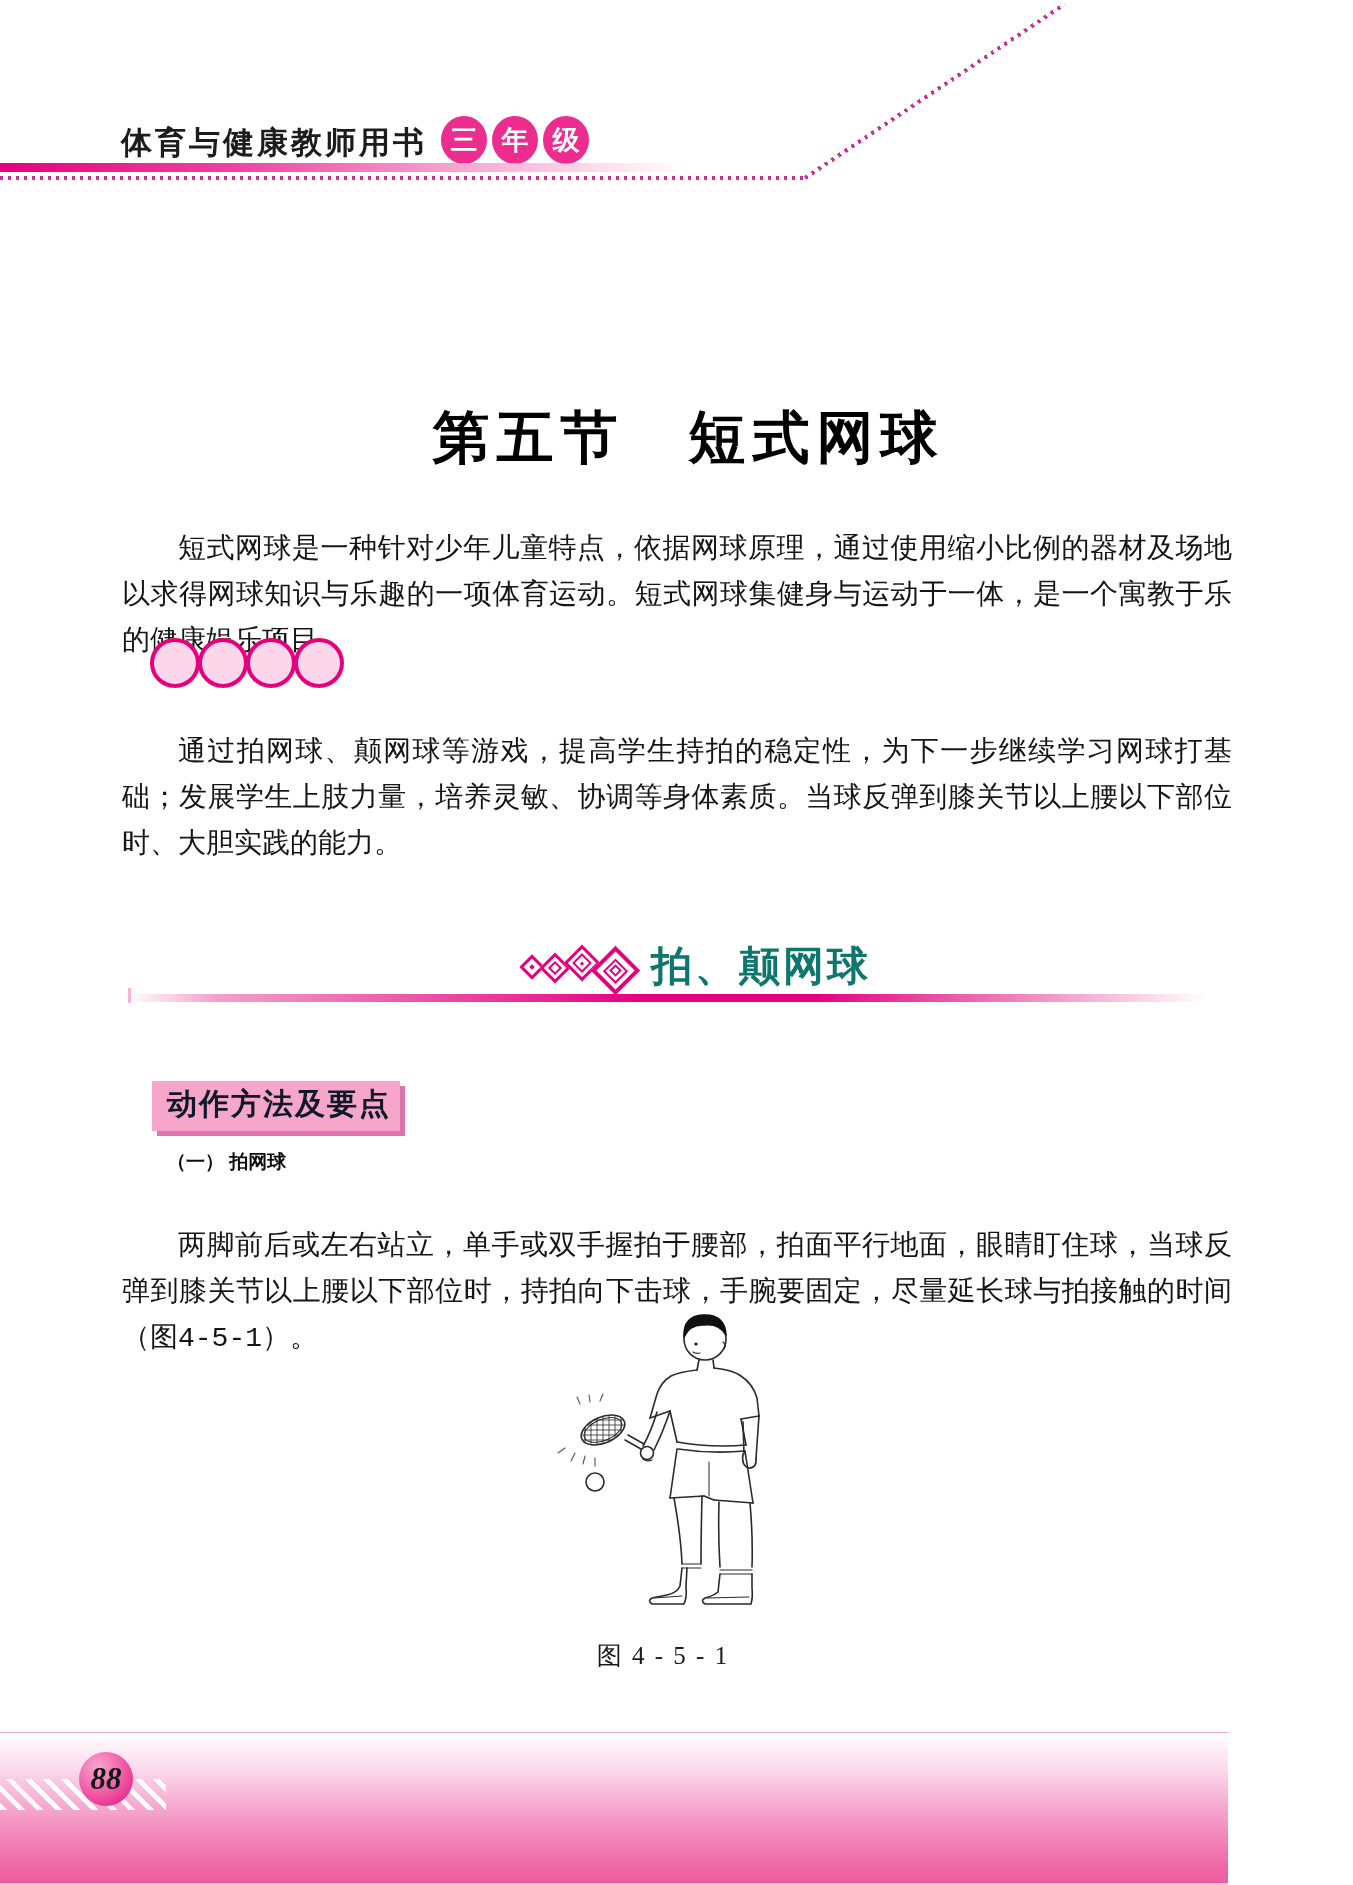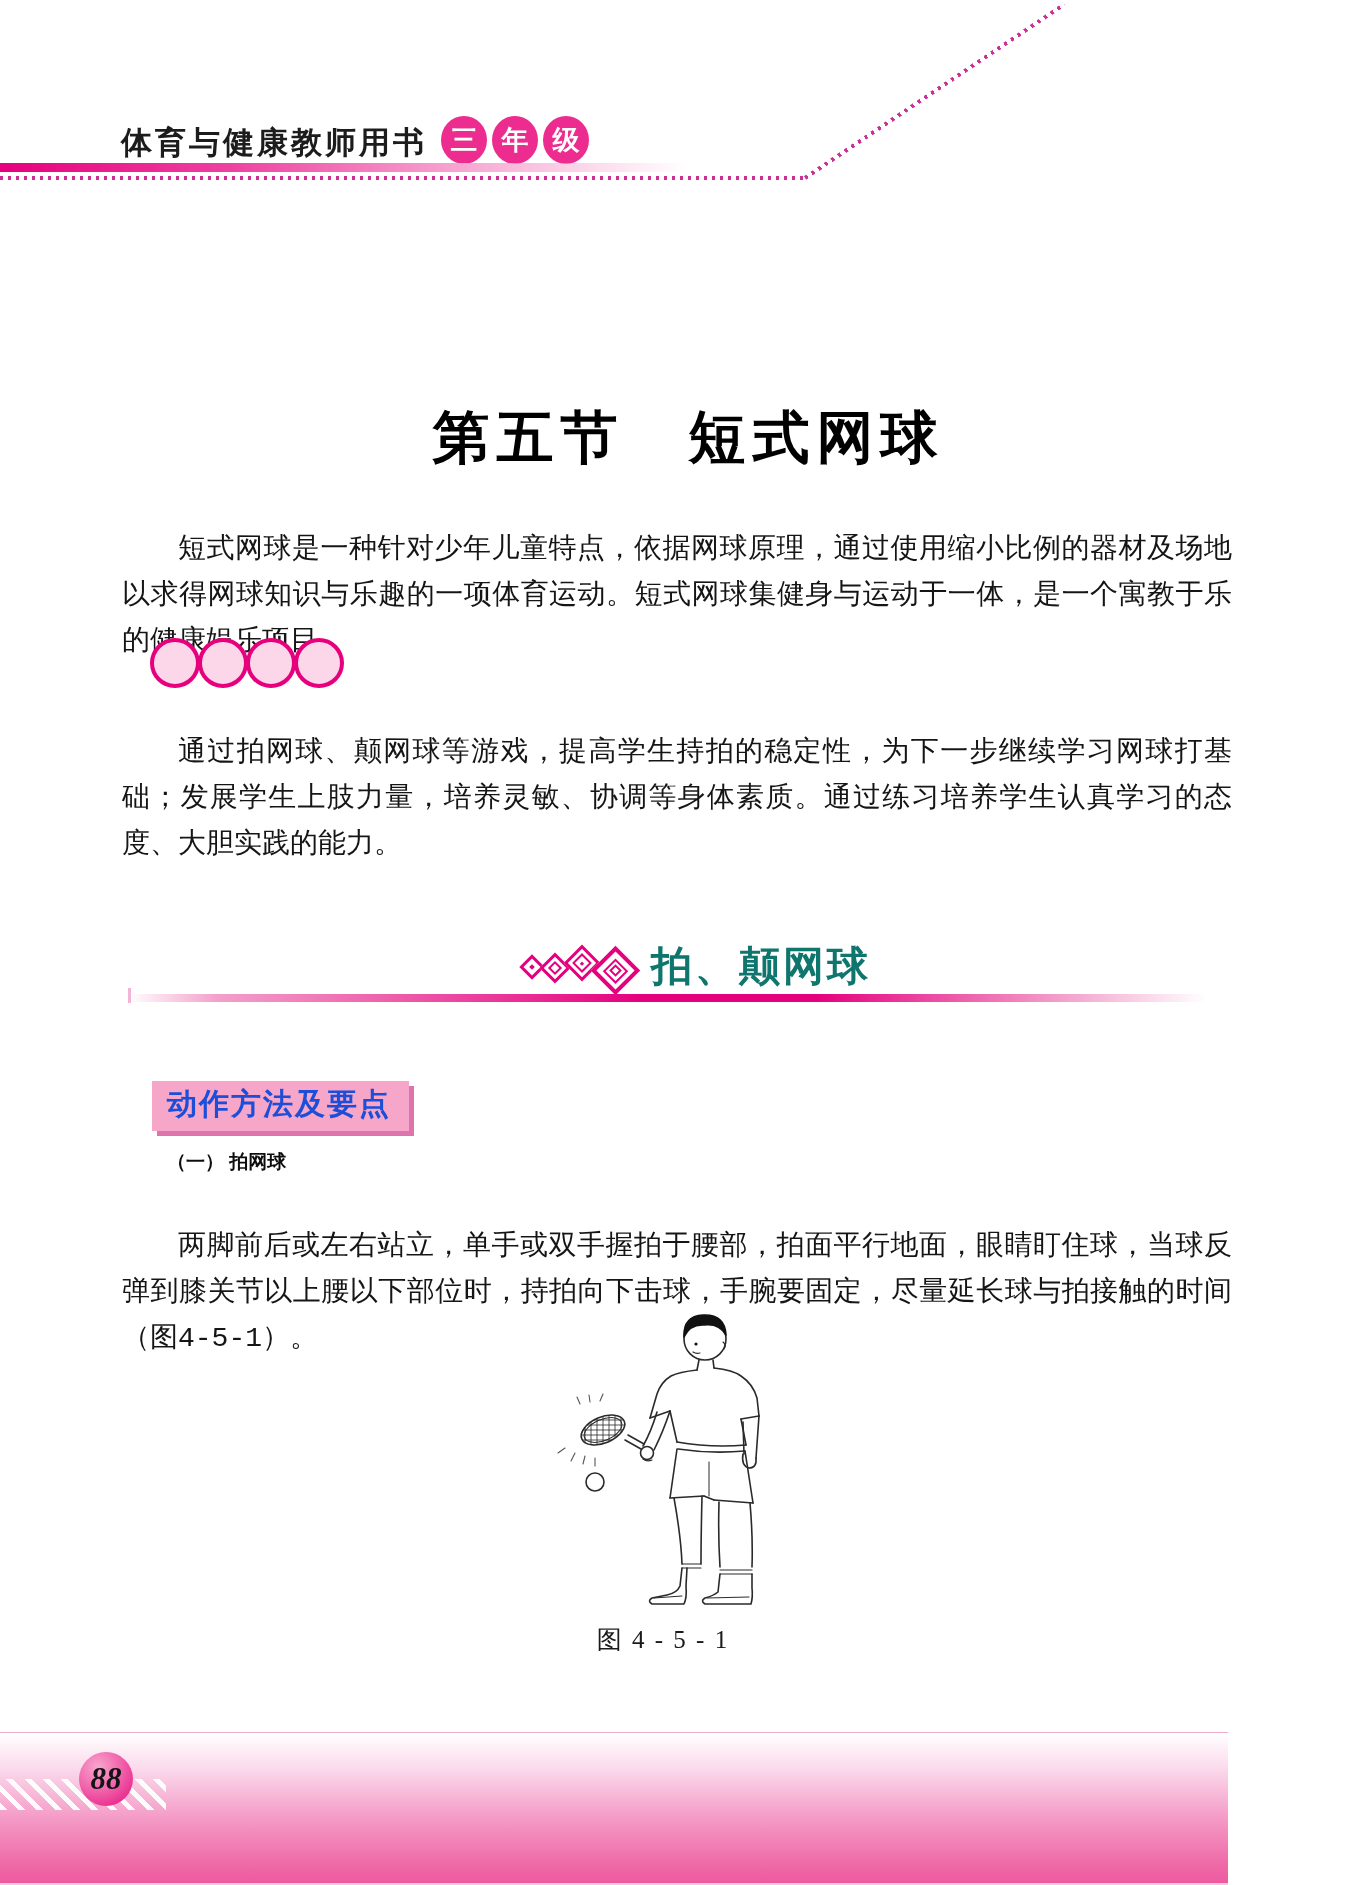--- a/index.html
+++ b/index.html
@@ -75,32 +75,32 @@
   }
   .section-divider{
     position:absolute;left:128px;top:994px;width:1112px;height:8px;
     background:linear-gradient(to right,rgba(246,166,201,0) 0%,#f3a0cb 8%,#e5017e 46%,#e5017e 62%,#f3a0cb 84%,rgba(255,255,255,0) 97%);
   }
   .divider-tick{position:absolute;left:128px;top:988px;width:3px;height:15px;background:#f3b4d6;}
   
   .method-box{
     position:absolute;left:152px;top:1081px;
     background:#f6a6c9;box-shadow:5px 5px 0 #de74ac;
-    padding:3px 18px 6px 15px;
-    font-family:"Liberation Sans","DejaVu Sans",sans-serif;font-weight:bold;
-    font-size:30px;letter-spacing:2px;color:#1d4ed8;
+    padding:3px 9px 6px 15px;
+    font-family:"Liberation Sans","DejaVu Sans",sans-serif;font-weight:bold;
+    font-size:30px;letter-spacing:2px;color:#0f172a;
   }
   .sub-heading{
     position:absolute;left:167px;top:1149px;
     font-family:"Liberation Sans","DejaVu Sans",sans-serif;font-weight:bold;
     font-size:19px;color:#0d0d0d;
   }
   
   .figure-wrap{position:absolute;left:548px;top:1312px;width:230px;text-align:center;}
-  .figure-caption{margin-top:12px;font-size:25px;letter-spacing:2px;color:#1a1a1a;
+  .figure-caption{margin-top:28px;font-size:25px;letter-spacing:2px;color:#1a1a1a;
     font-family:"Liberation Serif","DejaVu Serif",serif;}
   
   .footer{
     position:absolute;left:0;top:1732px;width:1228px;height:153px;
     border-top:1px solid #eeaccd;
     background:linear-gradient(to bottom,#ffffff 0%,#fbdced 22%,#f49cc7 55%,#ef6ba8 85%,#ed579e 100%);
   }
   .footer-bottom-strip{position:absolute;left:0;bottom:0;width:100%;height:3px;background:#f9c7e0;}
   .footer-stripes{
     position:absolute;left:0;top:46px;width:166px;height:31px;
@@ -133,21 +133,21 @@
 
 <p class="para" id="para-intro">短式网球是一种针对少年儿童特点，依据网球原理，通过使用缩小比例的器材及场地以求得网球知识与乐趣的一项体育运动。短式网球集健身与运动于一体，是一个寓教于乐的健康娱乐项目。</p>
 
 <div class="deco-circles">
   <div class="deco-circle"></div>
   <div class="deco-circle"></div>
   <div class="deco-circle"></div>
   <div class="deco-circle"></div>
 </div>
 
-<p class="para" id="para-objective">通过拍网球、颠网球等游戏，提高学生持拍的稳定性，为下一步继续学习网球打基础；发展学生上肢力量，培养灵敏、协调等身体素质。通过练习培养学生认真学习的态度、大胆实践的能力。</p>
+<p class="para" id="para-objective">通过拍网球、颠网球等游戏，提高学生持拍的稳定性，为下一步继续学习网球打基础；发展学生上肢力量，培养灵敏、协调等身体素质。当球反弹到膝关节以上腰以下部位时、大胆实践的能力。</p>
 
 <div class="diamonds">
   <div class="diamond" id="d1">
       <div class="dot"></div>
     </div>
   <div class="diamond" id="d2">
       <div class="ring"></div>
     </div>
   <div class="diamond" id="d3">
       <div class="ring">

